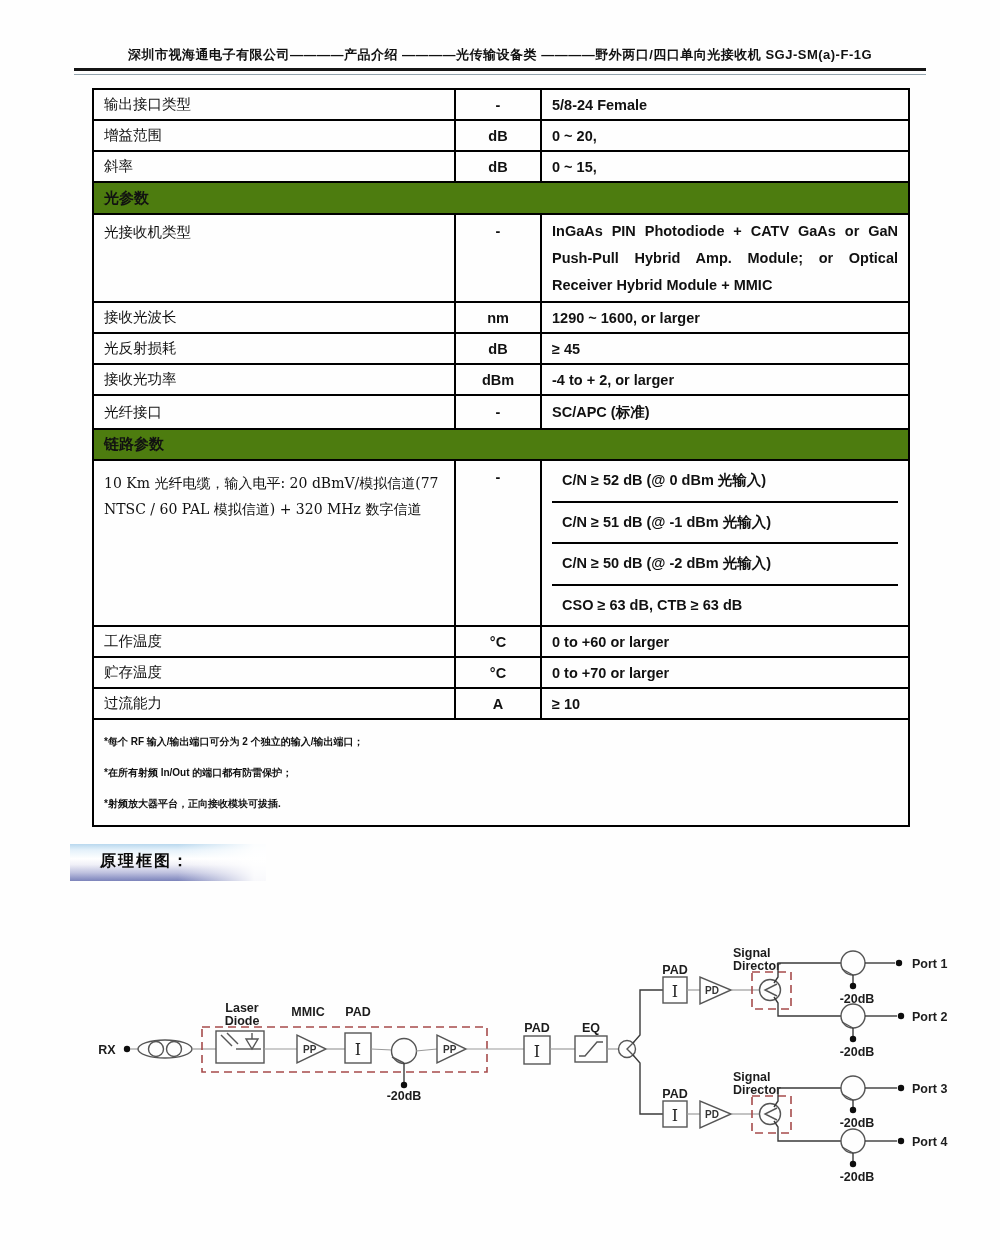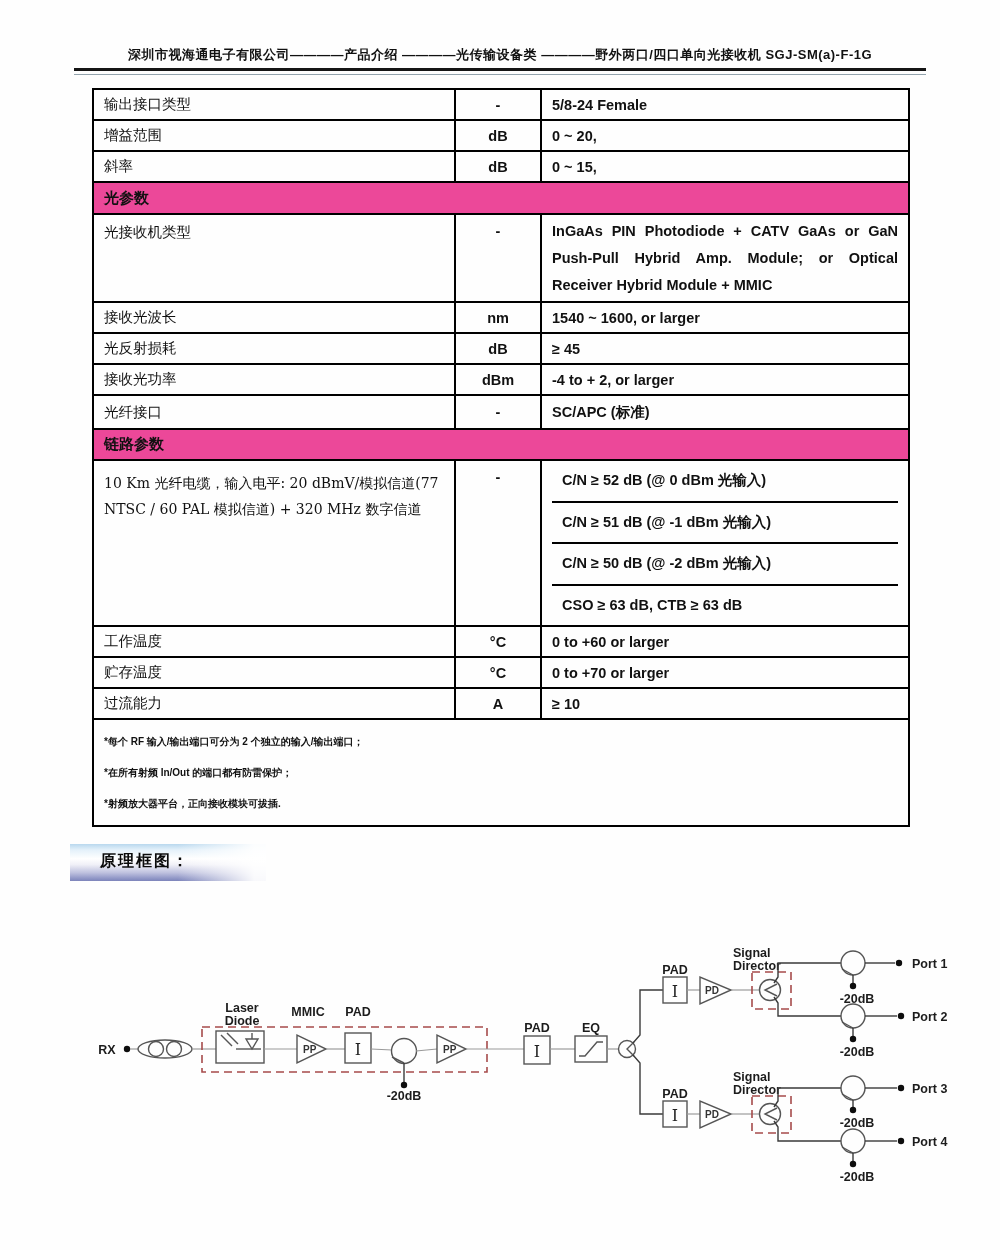--- a/index.html
+++ b/index.html
@@ -22,21 +22,21 @@
     border-collapse:collapse; table-layout:fixed;
   }
   table.spec td {
     border:2px solid #000; font-size:14.5px; overflow:hidden;
     padding:0 10px; vertical-align:middle;
   }
   td.param { font-weight:normal; }
   td.unit  { text-align:center; font-weight:bold; padding:0 2px; }
   td.value { font-weight:bold; }
   tr.section td {
-    background:#ec4899; font-weight:bold; font-size:15px; padding-left:10px;
+    background:#4d7c0f; font-weight:bold; font-size:15px; padding-left:10px;
   }
   tr.h33 { height:31px; } tr.h34 { height:34px; } tr.h32 { height:32px; }
   tr.tall { height:88px; }
   tr.tall td.param, tr.tall td.unit, tr.link-row td.param, tr.link-row td.unit {
     vertical-align:top; padding-top:8px;
   }
   td.value-multi { line-height:27px; text-align:justify; padding-top:5px; padding-bottom:5px; }
   tr.link-row { height:134px; }
   tr.link-row td.param {
     font-family:"DejaVu Serif", serif; font-size:14px; line-height:26px;
@@ -108,21 +108,21 @@
       <td colspan="3">光参数</td>
     </tr>
     <tr class="tall">
       <td class="param">光接收机类型</td>
       <td class="unit">-</td>
       <td class="value value-multi">InGaAs PIN Photodiode + CATV GaAs or GaN Push-Pull Hybrid Amp. Module; or Optical Receiver Hybrid Module + MMIC</td>
     </tr>
     <tr class="h33">
       <td class="param">接收光波长</td>
       <td class="unit">nm</td>
-      <td class="value">1540 ~ 1600, or larger</td>
+      <td class="value">1290 ~ 1600, or larger</td>
     </tr>
     <tr class="h33">
       <td class="param">光反射损耗</td>
       <td class="unit">dB</td>
       <td class="value">≥ 45</td>
     </tr>
     <tr class="h33">
       <td class="param">接收光功率</td>
       <td class="unit">dBm</td>
       <td class="value">-4 to + 2, or larger</td>

